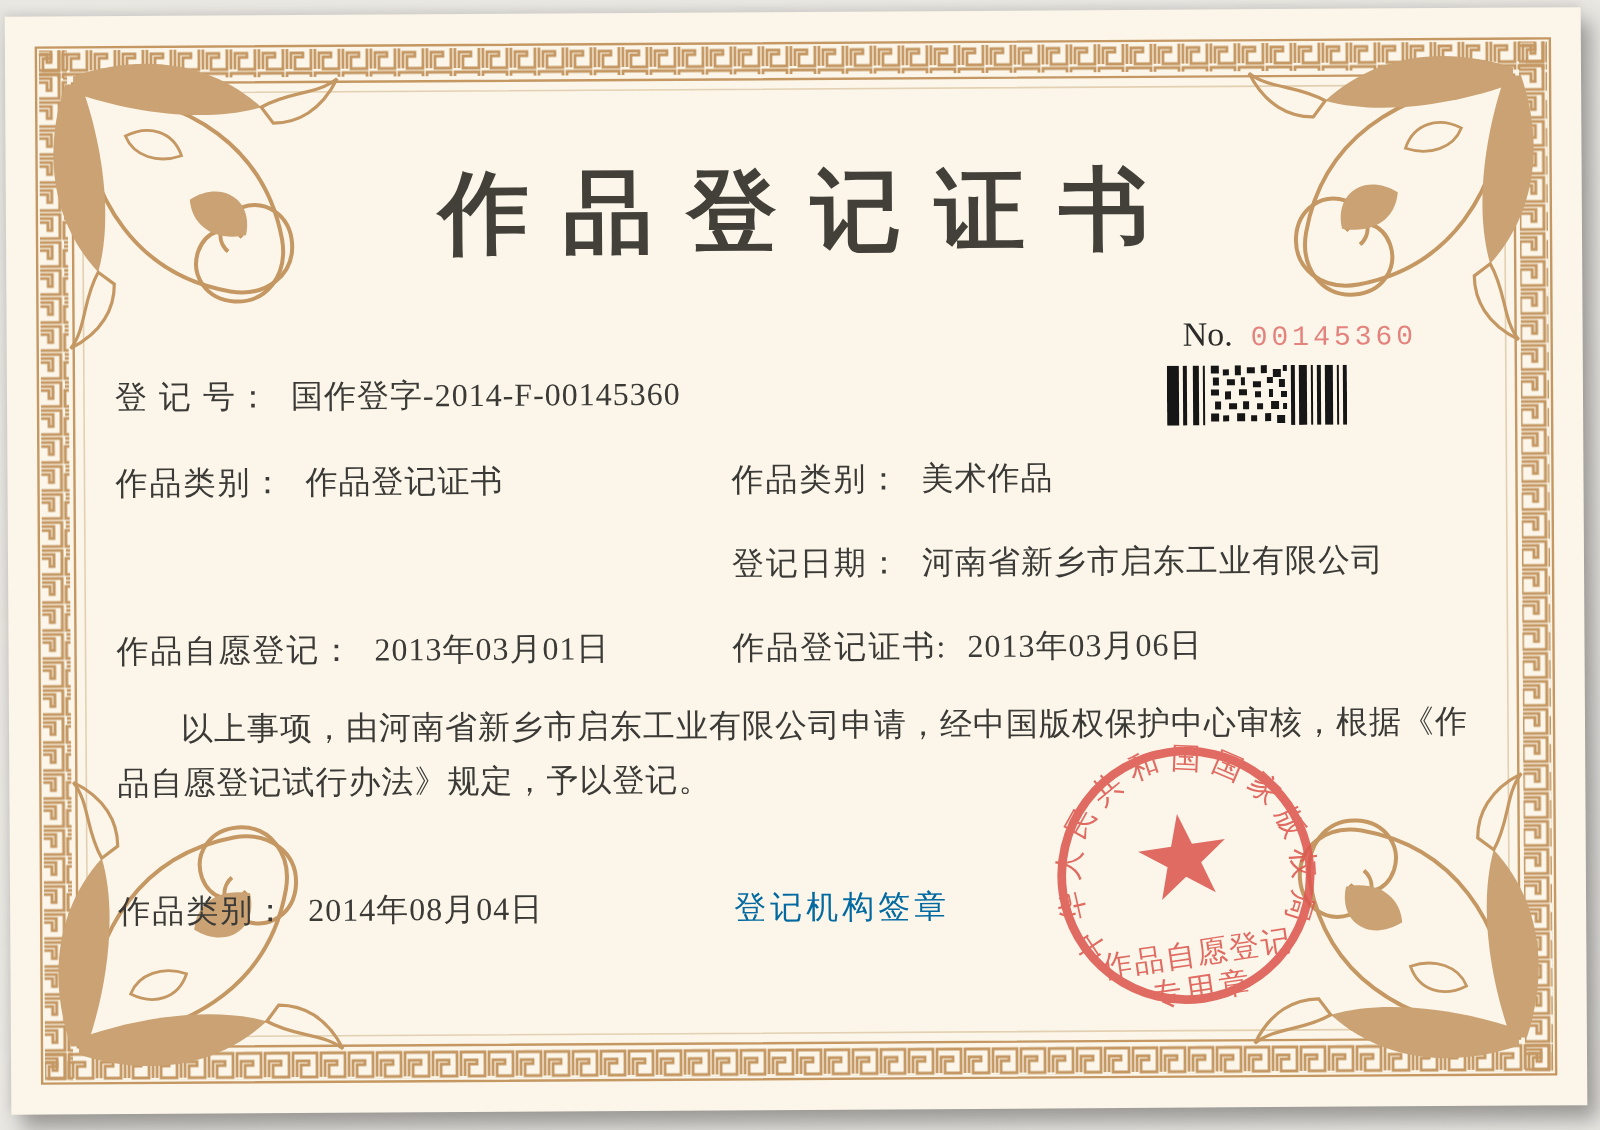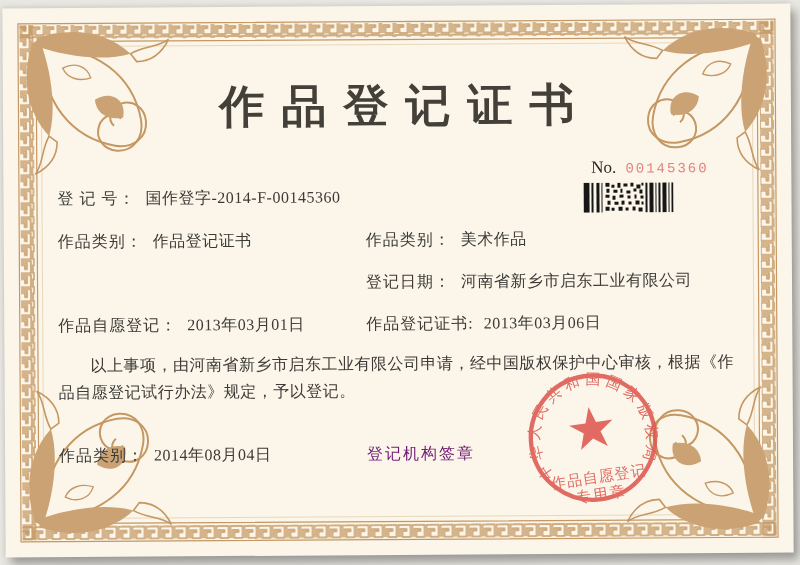--- a/index.html
+++ b/index.html
@@ -41,21 +41,21 @@
   .col-r{left:362px;}
   .r1{top:181px;} .r2{top:224px;} .r3{top:266px;} .r4{top:308px;}
   .statement{
     position:absolute;left:54px;top:344px;width:688px;margin:0;
     font-size:16px;line-height:27px;color:#3b3a37;
     text-indent:2em;letter-spacing:.5px;
   }
   .r5{top:438px;}
   .sign-label{
     position:absolute;left:362px;top:438px;
-    font-size:16px;color:#701a75;letter-spacing:2px;
+    font-size:16px;color:#0369a1;letter-spacing:2px;
   }
   .seal{position:absolute;left:500px;top:348px;}
 </style>
 </head>
 <body>
 
 <div class="paper">
 
   <svg class="frame" width="788" height="549" viewBox="0 0 788 549" aria-hidden="true">
     <defs>

